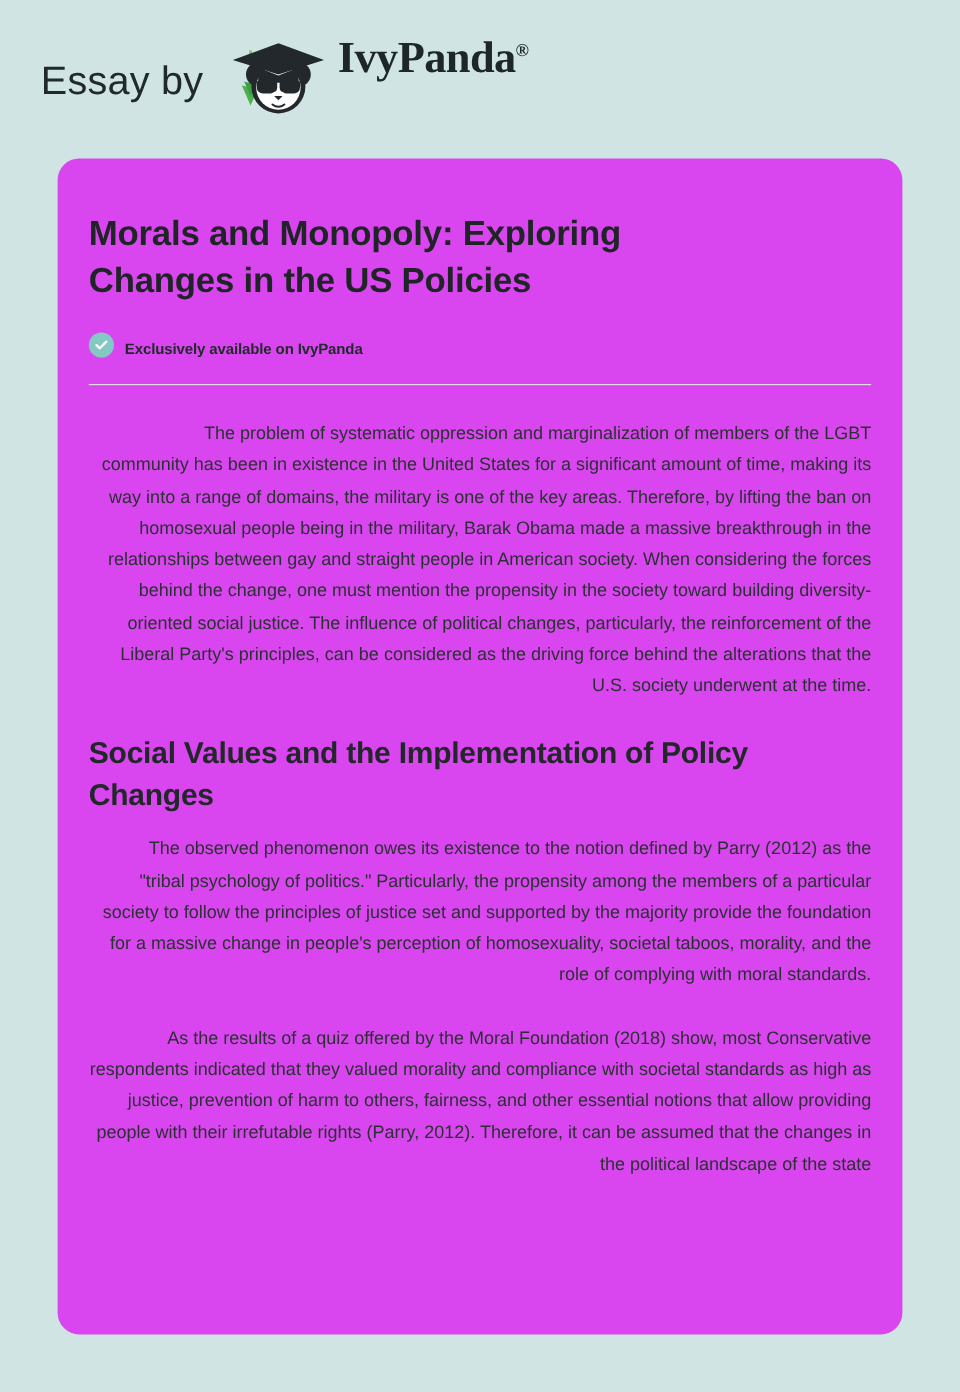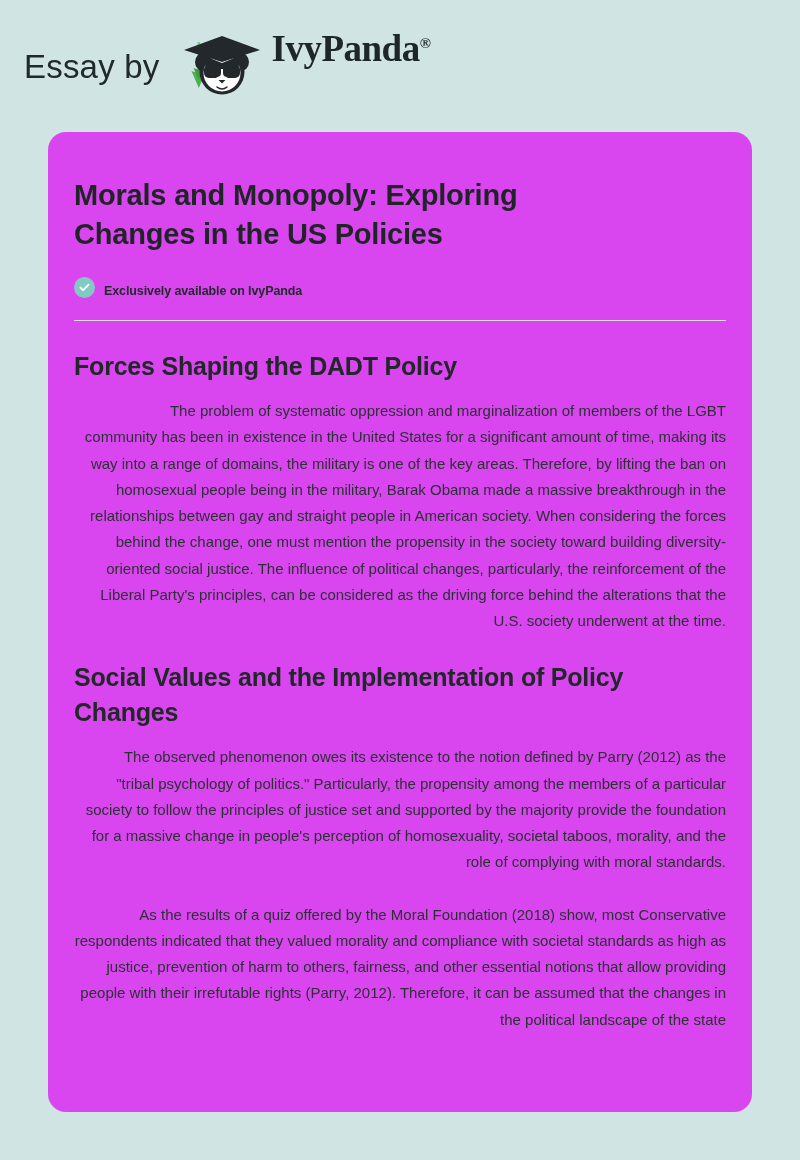--- a/index.html
+++ b/index.html
@@ -13,21 +13,21 @@
     font-family: "Liberation Sans", sans-serif;
     -webkit-font-smoothing: antialiased;
     overflow: hidden;
   }
 
   
   .brand-header {
     height: 132px;
     display: flex;
     align-items: center;
-    padding-left: 24px;
+    padding-left: 34px;
     box-sizing: border-box;
   }
   .brand-essay-by {
     font-size: 33px;
     font-weight: 300;
     color: #20292b;
     letter-spacing: 0.2px;
     line-height: 1;
     margin-right: 14px;
   }
@@ -186,21 +186,20 @@
     <span class="check-circle">
       <svg width="13" height="13" viewBox="0 0 13 13" xmlns="http://www.w3.org/2000/svg" aria-hidden="true">
         <path d="M2.4 6.6 L5.1 9.2 L10.6 3.7" stroke="#ffffff" stroke-width="1.9" fill="none" stroke-linecap="round" stroke-linejoin="round"></path>
       </svg>
     </span>
     <span class="exclusive-label">Exclusively available on IvyPanda</span>
   </div>
 
   <hr class="divider">
 
-  <h2 class="section-heading">Forces Shaping the DADT Policy</h2>
   <p class="body-par">The problem of systematic oppression and marginalization of members of the LGBT community has been in existence in the United States for a significant amount of time, making its way into a range of domains, the military is one of the key areas. Therefore, by lifting the ban on homosexual people being in the military, Barak Obama made a massive breakthrough in the relationships between gay and straight people in American society. When considering the forces behind the change, one must mention the propensity in the society toward building diversity-oriented social justice. The influence of political changes, particularly, the reinforcement of the Liberal Party's principles, can be considered as the driving force behind the alterations that the U.S. society underwent at the time.</p>
 
   <h2 class="section-heading">Social Values and the Implementation of Policy Changes</h2>
   <p class="body-par">The observed phenomenon owes its existence to the notion defined by Parry (2012) as the "tribal psychology of politics." Particularly, the propensity among the members of a particular society to follow the principles of justice set and supported by the majority provide the foundation for a massive change in people's perception of homosexuality, societal taboos, morality, and the role of complying with moral standards.</p>
 
   <p class="body-par last">As the results of a quiz offered by the Moral Foundation (2018) show, most Conservative respondents indicated that they valued morality and compliance with societal standards as high as justice, prevention of harm to others, fairness, and other essential notions that allow providing people with their irrefutable rights (Parry, 2012). Therefore, it can be assumed that the changes in the political landscape of the state</p>
 
 </div>
 
 </body></html>

